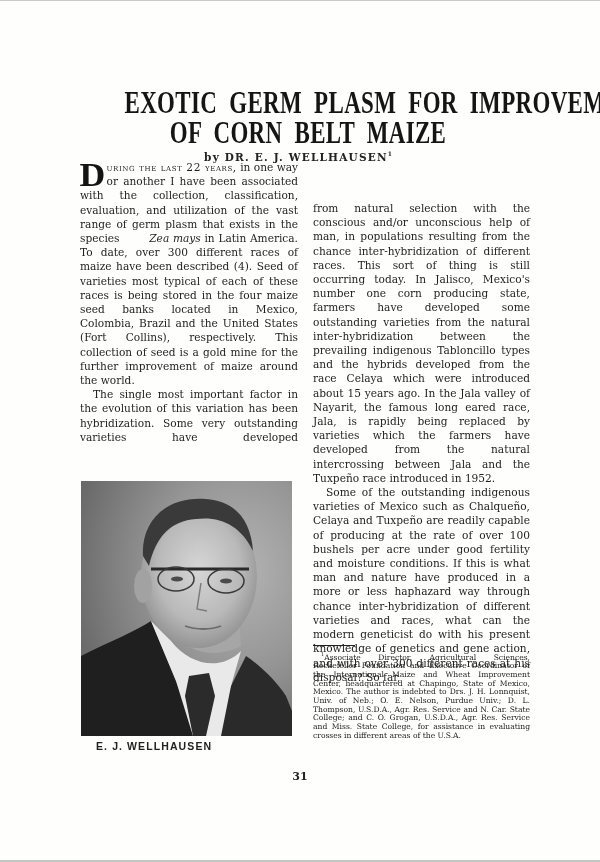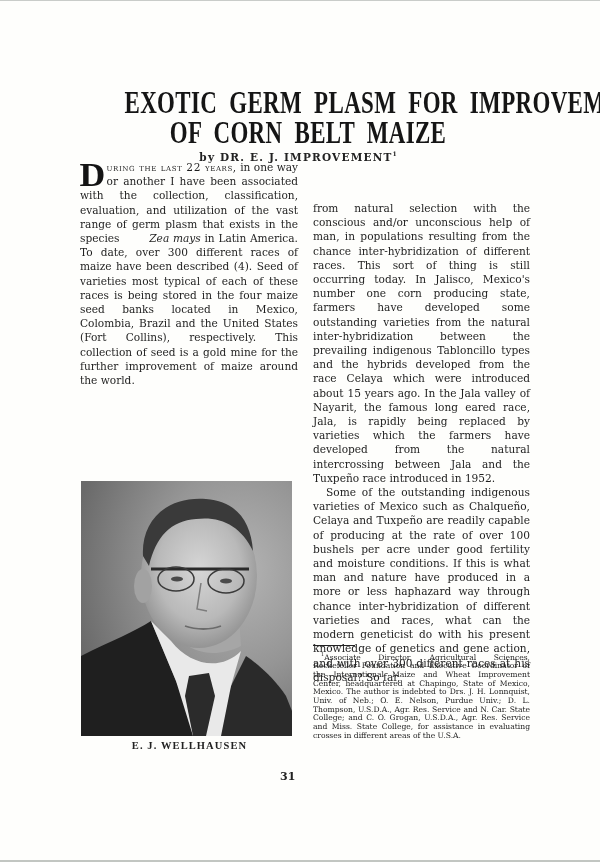--- a/index.html
+++ b/index.html
@@ -92,25 +92,24 @@
     top: 481px;
     width: 211px;
     height: 255px;
     background: radial-gradient(ellipse at 72% 35%, #a9a9a9 0%, #8c8c8c 45%, #6f6f6f 100%);
     overflow: hidden;
   }
   .photo svg { display: block; }
 
   .caption {
     position: absolute;
-    left: 84px;
+    left: 96px;
     top: 740px;
     width: 211px;
-    text-align: center;
-    font-family: Liberation Serif, serif;
+    font-family: Liberation Sans, sans-serif;
     font-weight: bold;
     font-size: 10.5px;
     letter-spacing: 1.1px;
     color: #222;
   }
 
   .fn-rule {
     position: absolute;
     left: 313px;
     top: 645px;
@@ -130,42 +129,44 @@
     color: #222;
     text-indent: 8px;
   }
   .footnote sup { font-size: 5px; }
 
   .page-number {
     position: absolute;
     left: 280px;
     top: 770px;
     width: 40px;
+    text-align: center;
     font-family: "DejaVu Serif", serif;
     font-weight: bold;
     font-size: 11px;
     color: #222;
   }
 </style>
 </head>
 <body>
 
 <div class="page-edge-top"></div>
 
 <h1 class="title" style="margin:0;">
   <span class="line">EXOTIC GERM PLASM FOR IMPROVEMENT</span>
   <span class="line">OF CORN BELT MAIZE</span>
 </h1>
 
 <div class="byline">
-  <span>by DR. E. J. IMPROVEMENT</span><sup>1</sup>
+  <span>by DR. E. J. WELLHAUSEN</span><sup>1</sup>
 </div>
 
 <div class="col col-left">
   <p class="first"><span class="dropcap">D</span><span class="smallcaps">uring the last 22 years,</span><span> in one way or another I have been associated with the collection, classification, evaluation, and utilization of the vast range of germ plasm that exists in the species </span><em>Zea mays</em><span> in Latin America. To date, over 300 different races of maize have been described (4). Seed of varieties most typical of each of these races is being stored in the four maize seed banks located in Mexico, Colombia, Brazil and the United States (Fort Collins), respectively. This collection of seed is a gold mine for the further improvement of maize around the world.</span></p>
+  <p style="text-align-last: justify;">The single most important factor in the evolution of this variation has been hybridization. Some very outstanding varieties have developed</p>
 </div>
 
 <div class="photo">
   <svg width="211" height="255" viewBox="0 0 211 255">
     <defs>
       <radialGradient id="bg" cx="0.75" cy="0.35" r="0.8">
         <stop offset="0" stop-color="#b4b4b4"></stop>
         <stop offset="0.5" stop-color="#959595"></stop>
         <stop offset="1" stop-color="#6a6a6a"></stop>
       </radialGradient>

